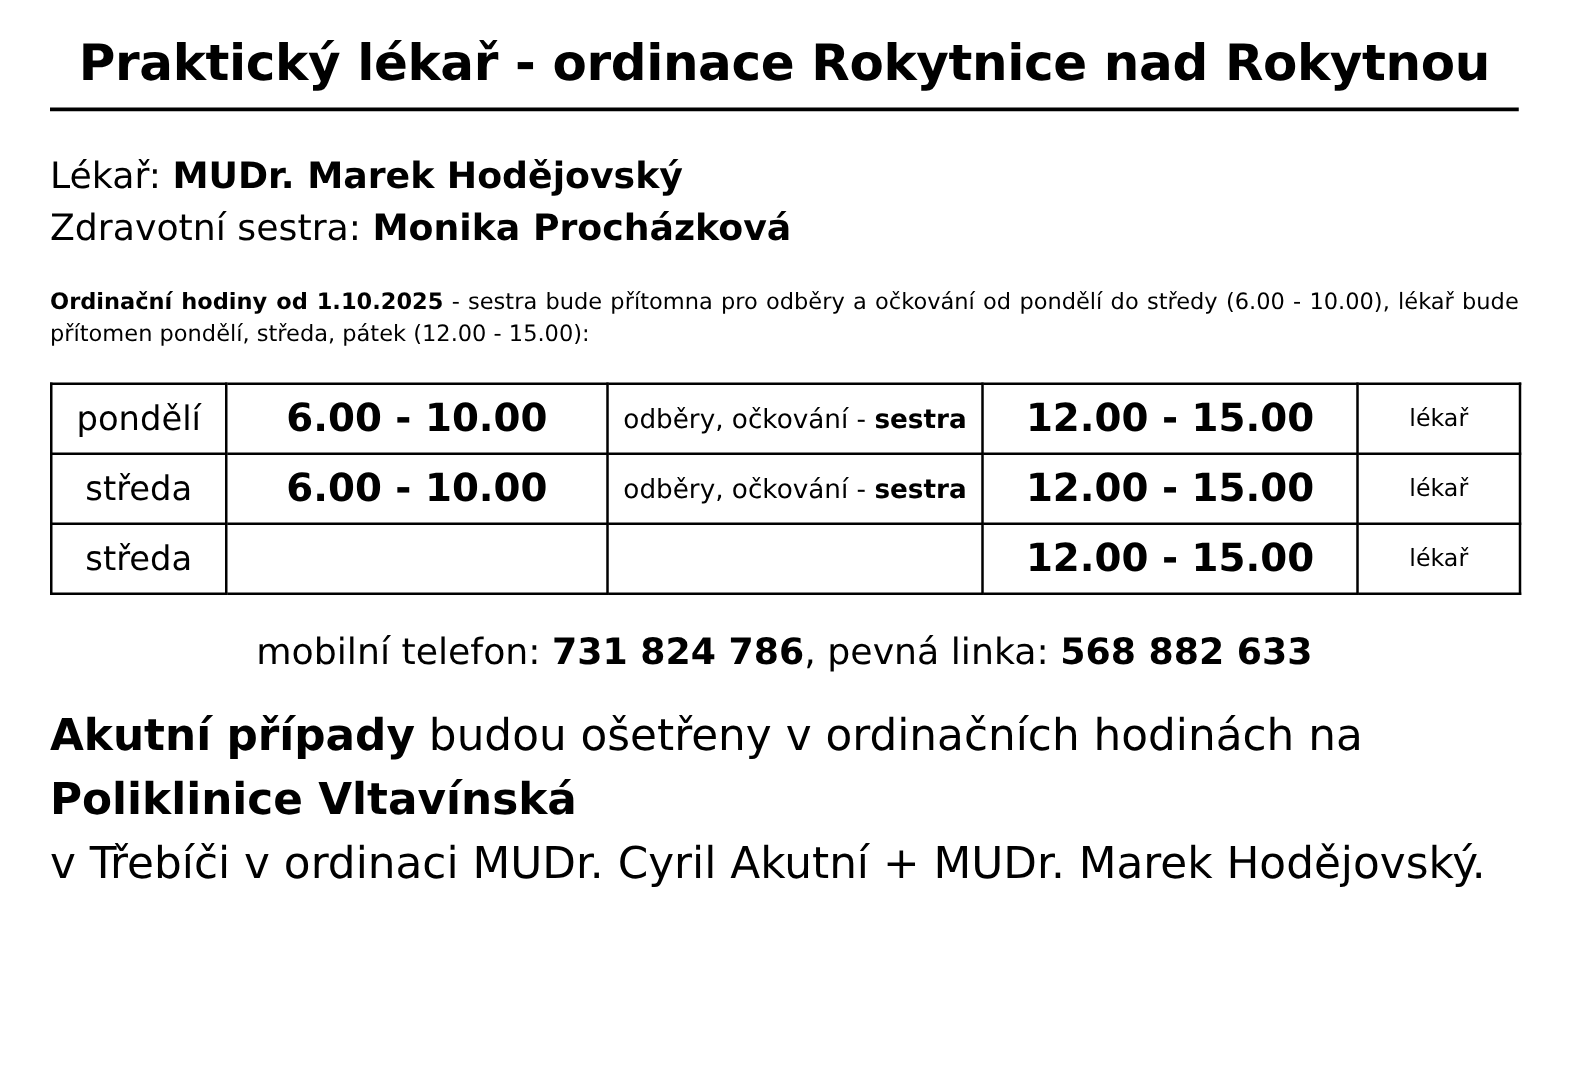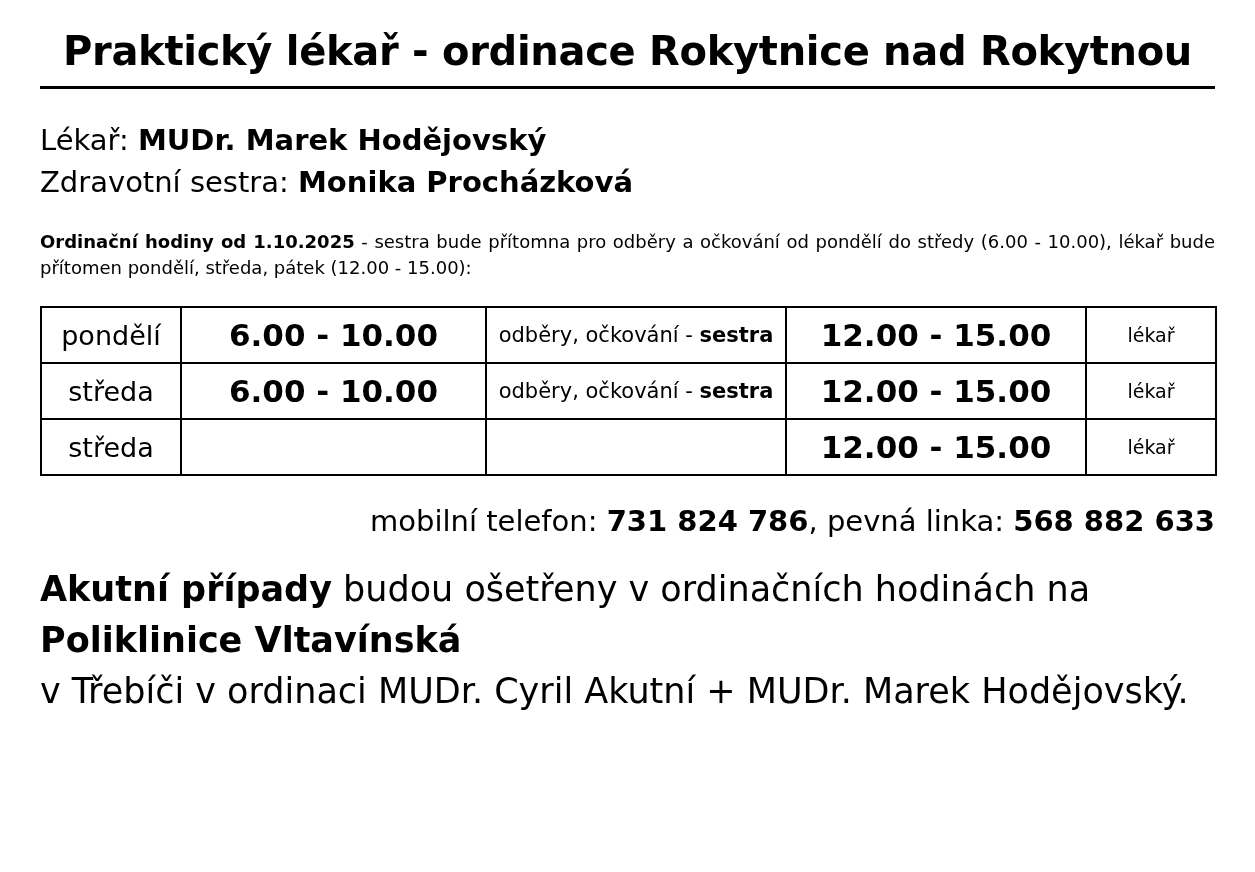--- a/index.html
+++ b/index.html
@@ -86,21 +86,21 @@
   .note-cell {
     font-size: 21px;
     font-weight: normal;
   }
   .note-cell b { font-weight: bold; text-align: right; }
   .role-cell {
     font-size: 19px;
     font-weight: normal;
   }
   .phones {
-    text-align: right;
+    text-align: center;
     font-size: 29px;
     margin-top: 28px;
     margin-bottom: 26px;
     white-space: nowrap;
   }
   .phones b { font-weight: bold; }
   .acute {
     font-size: 35px;
     line-height: 1.45;
   }

